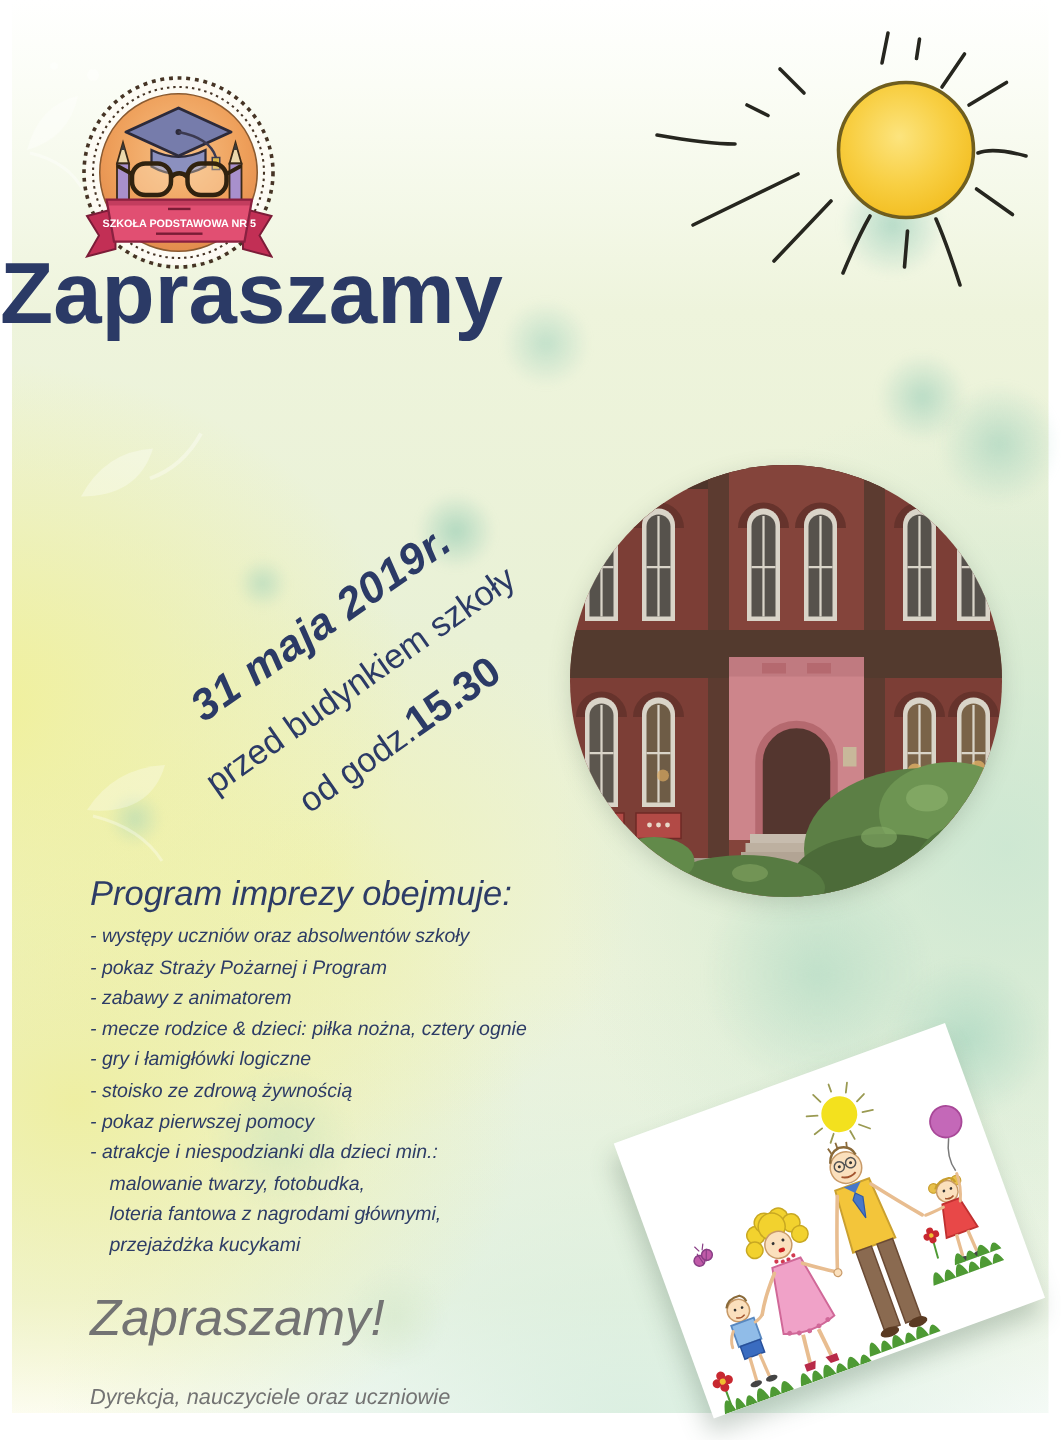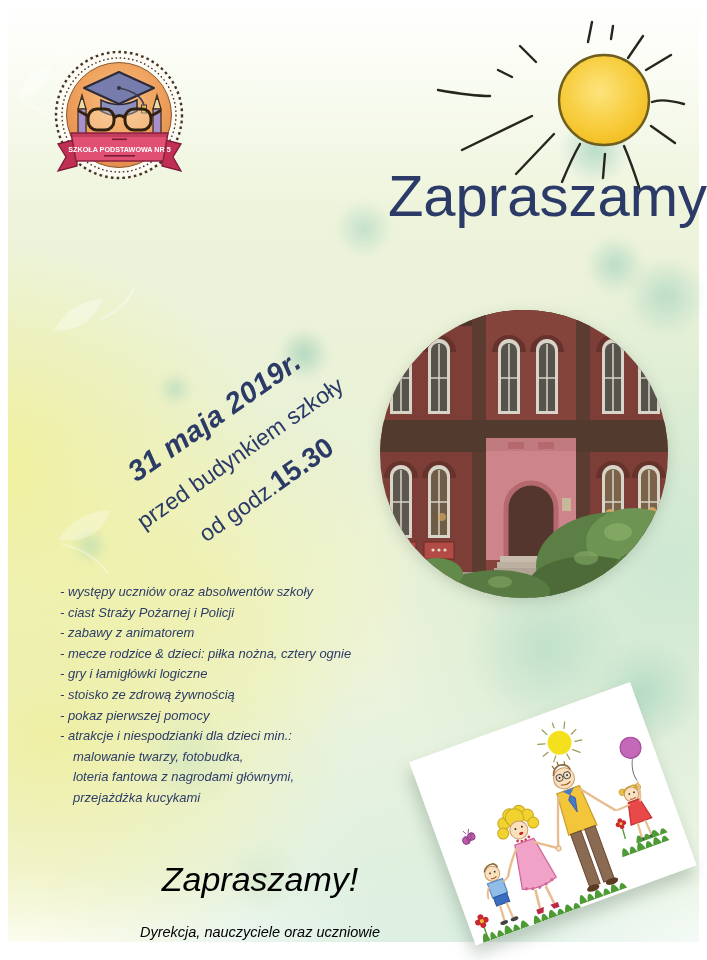--- a/index.html
+++ b/index.html
@@ -16,36 +16,36 @@
       radial-gradient(ellipse 430px 360px at 6% 78%, rgba(238,238,156,.9), rgba(238,238,156,0) 70%),
       radial-gradient(ellipse 300px 260px at 30% 62%, rgba(240,242,178,.8), rgba(240,242,178,0) 70%),
       radial-gradient(ellipse 420px 420px at 96% 60%, rgba(196,228,208,.75), rgba(196,228,208,0) 72%),
       radial-gradient(ellipse 520px 420px at 60% 102%, rgba(208,234,216,.8), rgba(208,234,216,0) 75%),
       linear-gradient(180deg,#ffffff 0%,#fbfdf6 6%,#eef4dc 22%,#e9f1d6 45%,#ecf3db 70%,#f2f7e8 92%,#ffffff 100%);
   }
   .bokeh{position:absolute;border-radius:50%;filter:blur(3px);pointer-events:none;}
   .leafdecor{position:absolute;opacity:.65;}
   .logo{position:absolute;left:52px;top:48px;width:135px;height:135px;}
   .sun{position:absolute;left:432px;top:12px;width:272px;height:205px;}
-  .title{position:absolute;left:0;right:0;top:163px;text-align:right;color:#2b3a66;
-         font-weight:normal;font-size:58px;line-height:66px;}
+  .title{position:absolute;left:0;right:0;top:163px;text-align:left;color:#2b3a66;
+         font-weight:bold;font-size:58px;line-height:66px;}
   .date-block{position:absolute;left:50px;top:330px;width:380px;height:250px;}
   .date-inner{position:absolute;left:0;top:62px;width:380px;transform:rotate(-35deg);
               text-align:center;color:#2b3a66;}
   .date-line1{font-size:29px;font-weight:bold;font-style:italic;letter-spacing:.5px;}
   .date-line2{font-size:23px;margin-top:15px;}
   .date-line3{font-size:23px;margin-top:15px;}
   .date-time{font-size:28px;font-weight:bold;}
   .photo{position:absolute;left:380px;top:310px;width:288px;height:288px;border-radius:50%;
          overflow:hidden;box-shadow:0 4px 14px rgba(90,110,90,.25);}
   .program{position:absolute;left:60px;top:582px;width:500px;color:#2d3c66;font-style:italic;}
   .program-header{font-size:23px;margin-bottom:5px;}
   .item{font-size:13px;line-height:20.6px;white-space:nowrap;}
   .item.cont{padding-left:13px;}
-  .closing{position:absolute;left:60px;top:860px;width:400px;text-align:center;color:#000000;}
+  .closing{position:absolute;left:60px;top:860px;width:400px;color:#737373;}
   .invite{font-size:34px;font-style:italic;}
   .signature{font-size:14.5px;font-style:italic;margin-top:25px;}
   .family-card{position:absolute;left:395px;top:682px;width:235px;height:195px;background:#ffffff;
                transform-origin:100% 0;transform:rotate(-20deg);
                box-shadow:-5px 9px 16px rgba(80,105,85,.30);}
   .family-card svg{display:block;}
 </style>
 </head>
 <body>
 
@@ -302,22 +302,23 @@
         <ellipse cx="116" cy="282" rx="54" ry="22" fill="#577b42"></ellipse>
         <ellipse cx="56" cy="264" rx="27" ry="16" fill="#628a4a"></ellipse>
         <ellipse cx="238" cy="222" rx="14" ry="9" fill="#86ab68" opacity=".8"></ellipse>
         <ellipse cx="206" cy="248" rx="12" ry="7" fill="#86ab68" opacity=".6"></ellipse>
         <ellipse cx="120" cy="272" rx="12" ry="6" fill="#7da05e" opacity=".7"></ellipse>
       </g>
     </svg>
   </div>
 
   <div class="program">
+    <div class="program-header">Program imprezy obejmuje:</div>
     <div class="item">- występy uczniów oraz absolwentów szkoły</div>
-    <div class="item">- ciast Straży Pożarnej i Policji</div>
+    <div class="item">- pokaz Straży Pożarnej i Program</div>
     <div class="item">- zabawy z animatorem</div>
     <div class="item">- mecze rodzice &amp; dzieci: piłka nożna, cztery ognie</div>
     <div class="item">- gry i łamigłówki logiczne</div>
     <div class="item">- stoisko ze zdrową żywnością</div>
     <div class="item">- pokaz pierwszej pomocy</div>
     <div class="item">- atrakcje i niespodzianki dla dzieci min.:</div>
     <div class="item cont">malowanie twarzy, fotobudka,</div>
     <div class="item cont">loteria fantowa z nagrodami głównymi,</div>
     <div class="item cont">przejażdżka kucykami</div>
   </div>

